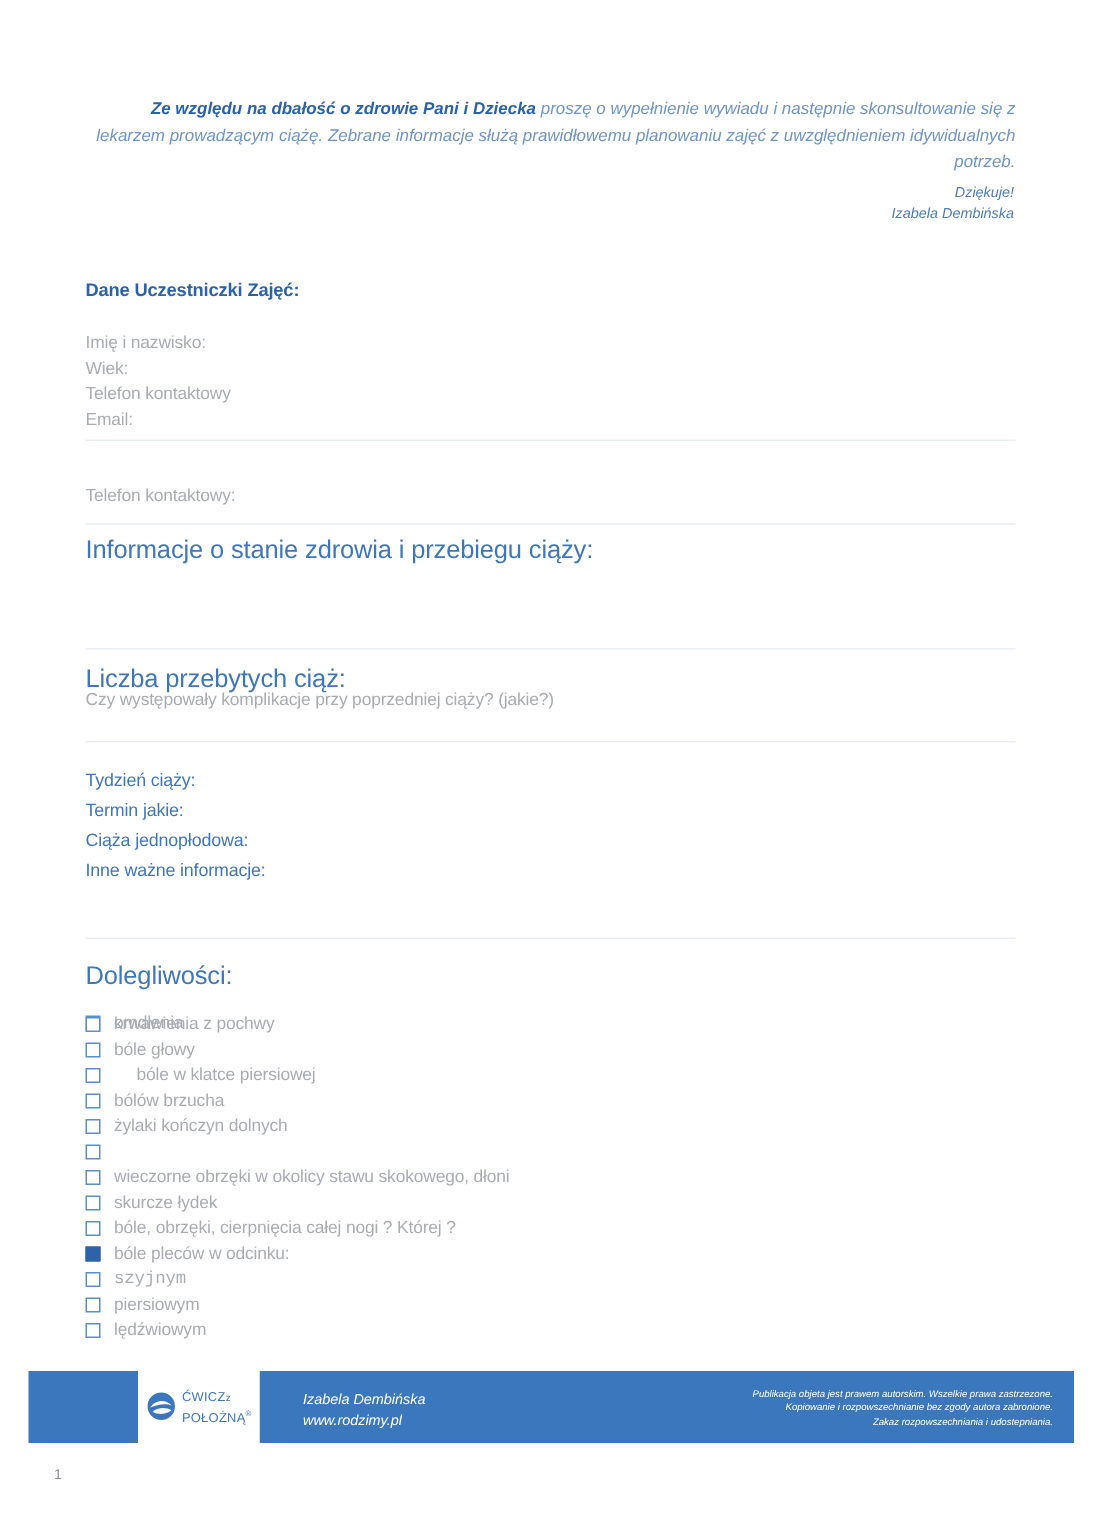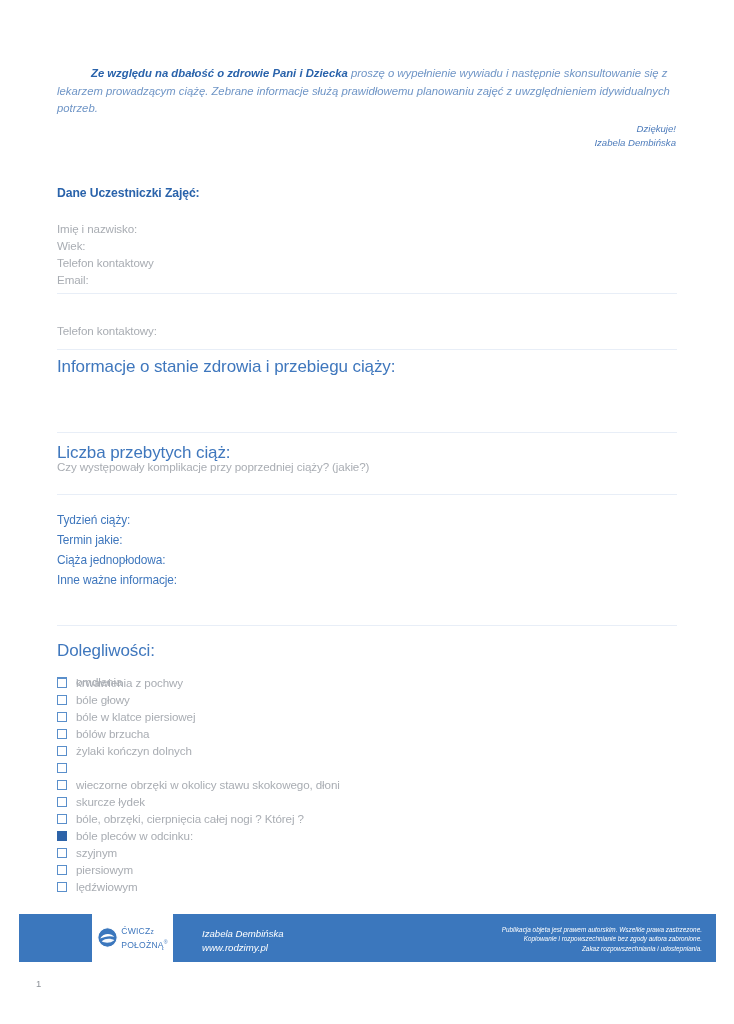--- a/index.html
+++ b/index.html
@@ -24,21 +24,21 @@
   
   .intro {
     position: absolute;
     left: 57px;
     top: 54px;
     width: 620px;
     font-size: 11.3px;
     line-height: 17.4px;
     font-style: italic;
     color: #6f95c6;
-    text-align: left;
+    text-align: right;
   }
   .intro-indent { display: inline-block; width: 34px; }
   .intro strong {
     font-style: italic;
     font-weight: bold;
     color: #2a63ab;
   }
 
   .thanks {
     position: absolute;
@@ -254,21 +254,21 @@
         <span class="cb-label">omdlenia</span>
       </div>
       <div class="cb-row" style="top: 674px;">
         <span class="cb-box"></span>
         <span class="cb-label">krwawienia z pochwy</span>
       </div>
       <div class="cb-row" style="top: 691px;">
         <span class="cb-box"></span>
         <span class="cb-label">bóle głowy</span>
       </div>
-      <div class="cb-row" style="top: 708px;">
+      <div class="cb-row" style="top: 708px; gap: 15px;">
         <span class="cb-box"></span>
         <span class="cb-label">bóle w klatce piersiowej</span>
       </div>
       <div class="cb-row" style="top: 725px;">
         <span class="cb-box"></span>
         <span class="cb-label">bólów brzucha</span>
       </div>
       <div class="cb-row" style="top: 742px;">
         <span class="cb-box"></span>
         <span class="cb-label">żylaki kończyn dolnych</span>
@@ -285,21 +285,21 @@
         <span class="cb-label">skurcze łydek</span>
       </div>
       <div class="cb-row" style="top: 810px;">
         <span class="cb-box"></span>
         <span class="cb-label">bóle, obrzęki, cierpnięcia całej nogi ?  Której ?</span>
       </div>
       <div class="cb-row" style="top: 827px;">
         <span class="cb-box checked"></span>
         <span class="cb-label">bóle pleców w odcinku:</span>
       </div>
-      <div class="cb-row" style="top: 844px;">
+      <div class="cb-row" style="top: 844px; font-family: Liberation Mono, monospace;">
         <span class="cb-box"></span>
         <span class="cb-label">szyjnym</span>
       </div>
       <div class="cb-row" style="top: 861px;">
         <span class="cb-box"></span>
         <span class="cb-label">piersiowym</span>
       </div>
       <div class="cb-row" style="top: 878px;">
         <span class="cb-box"></span>
         <span class="cb-label">lędźwiowym</span>

